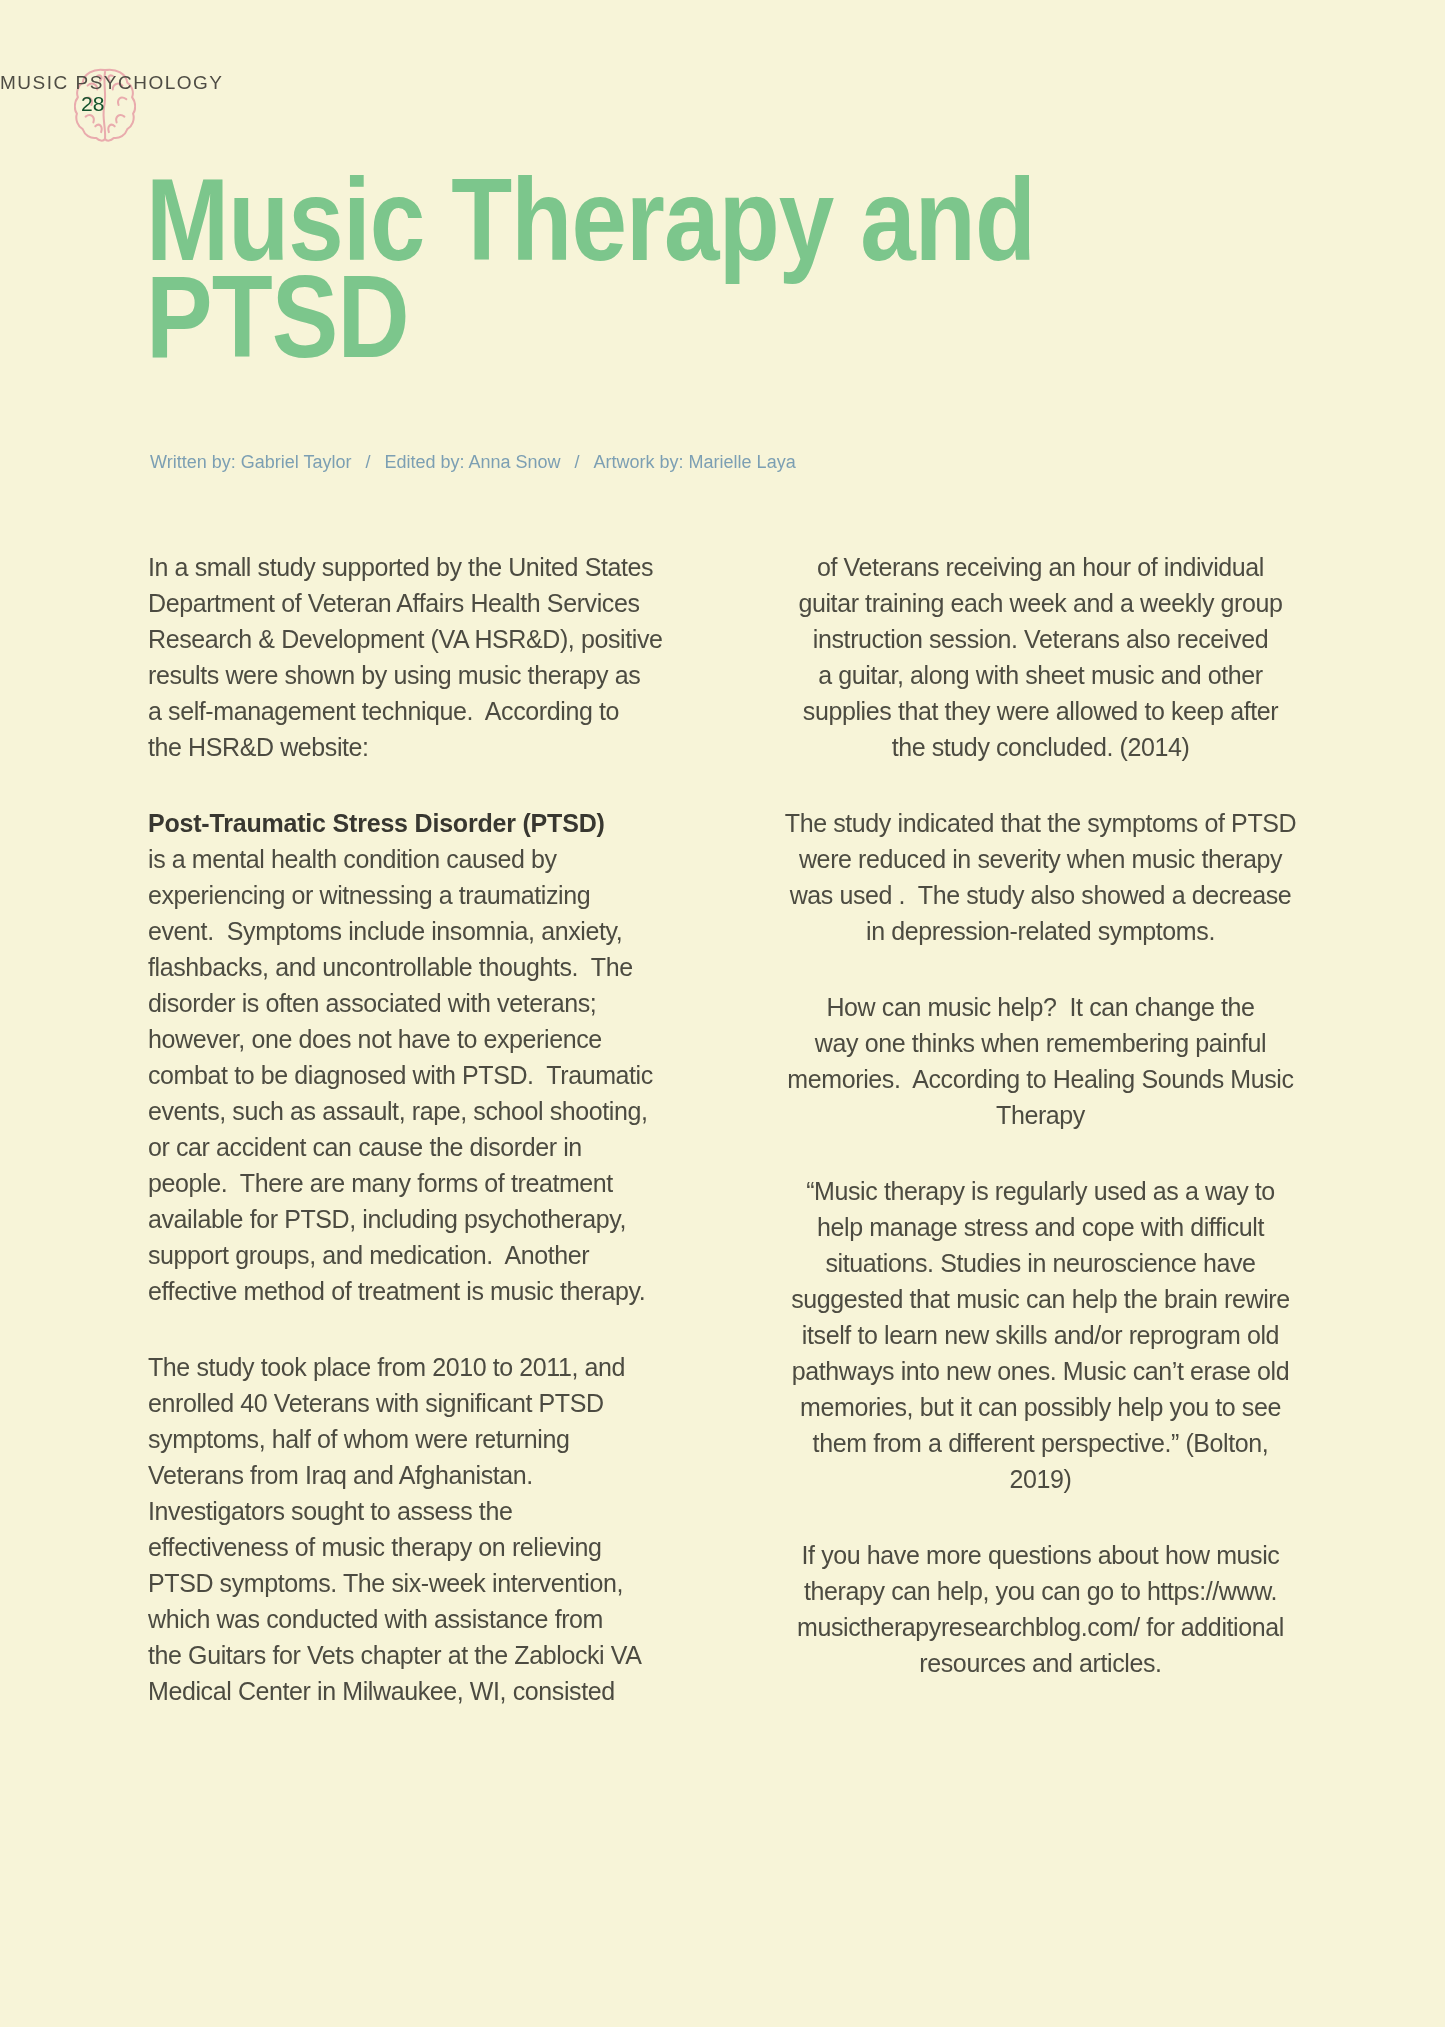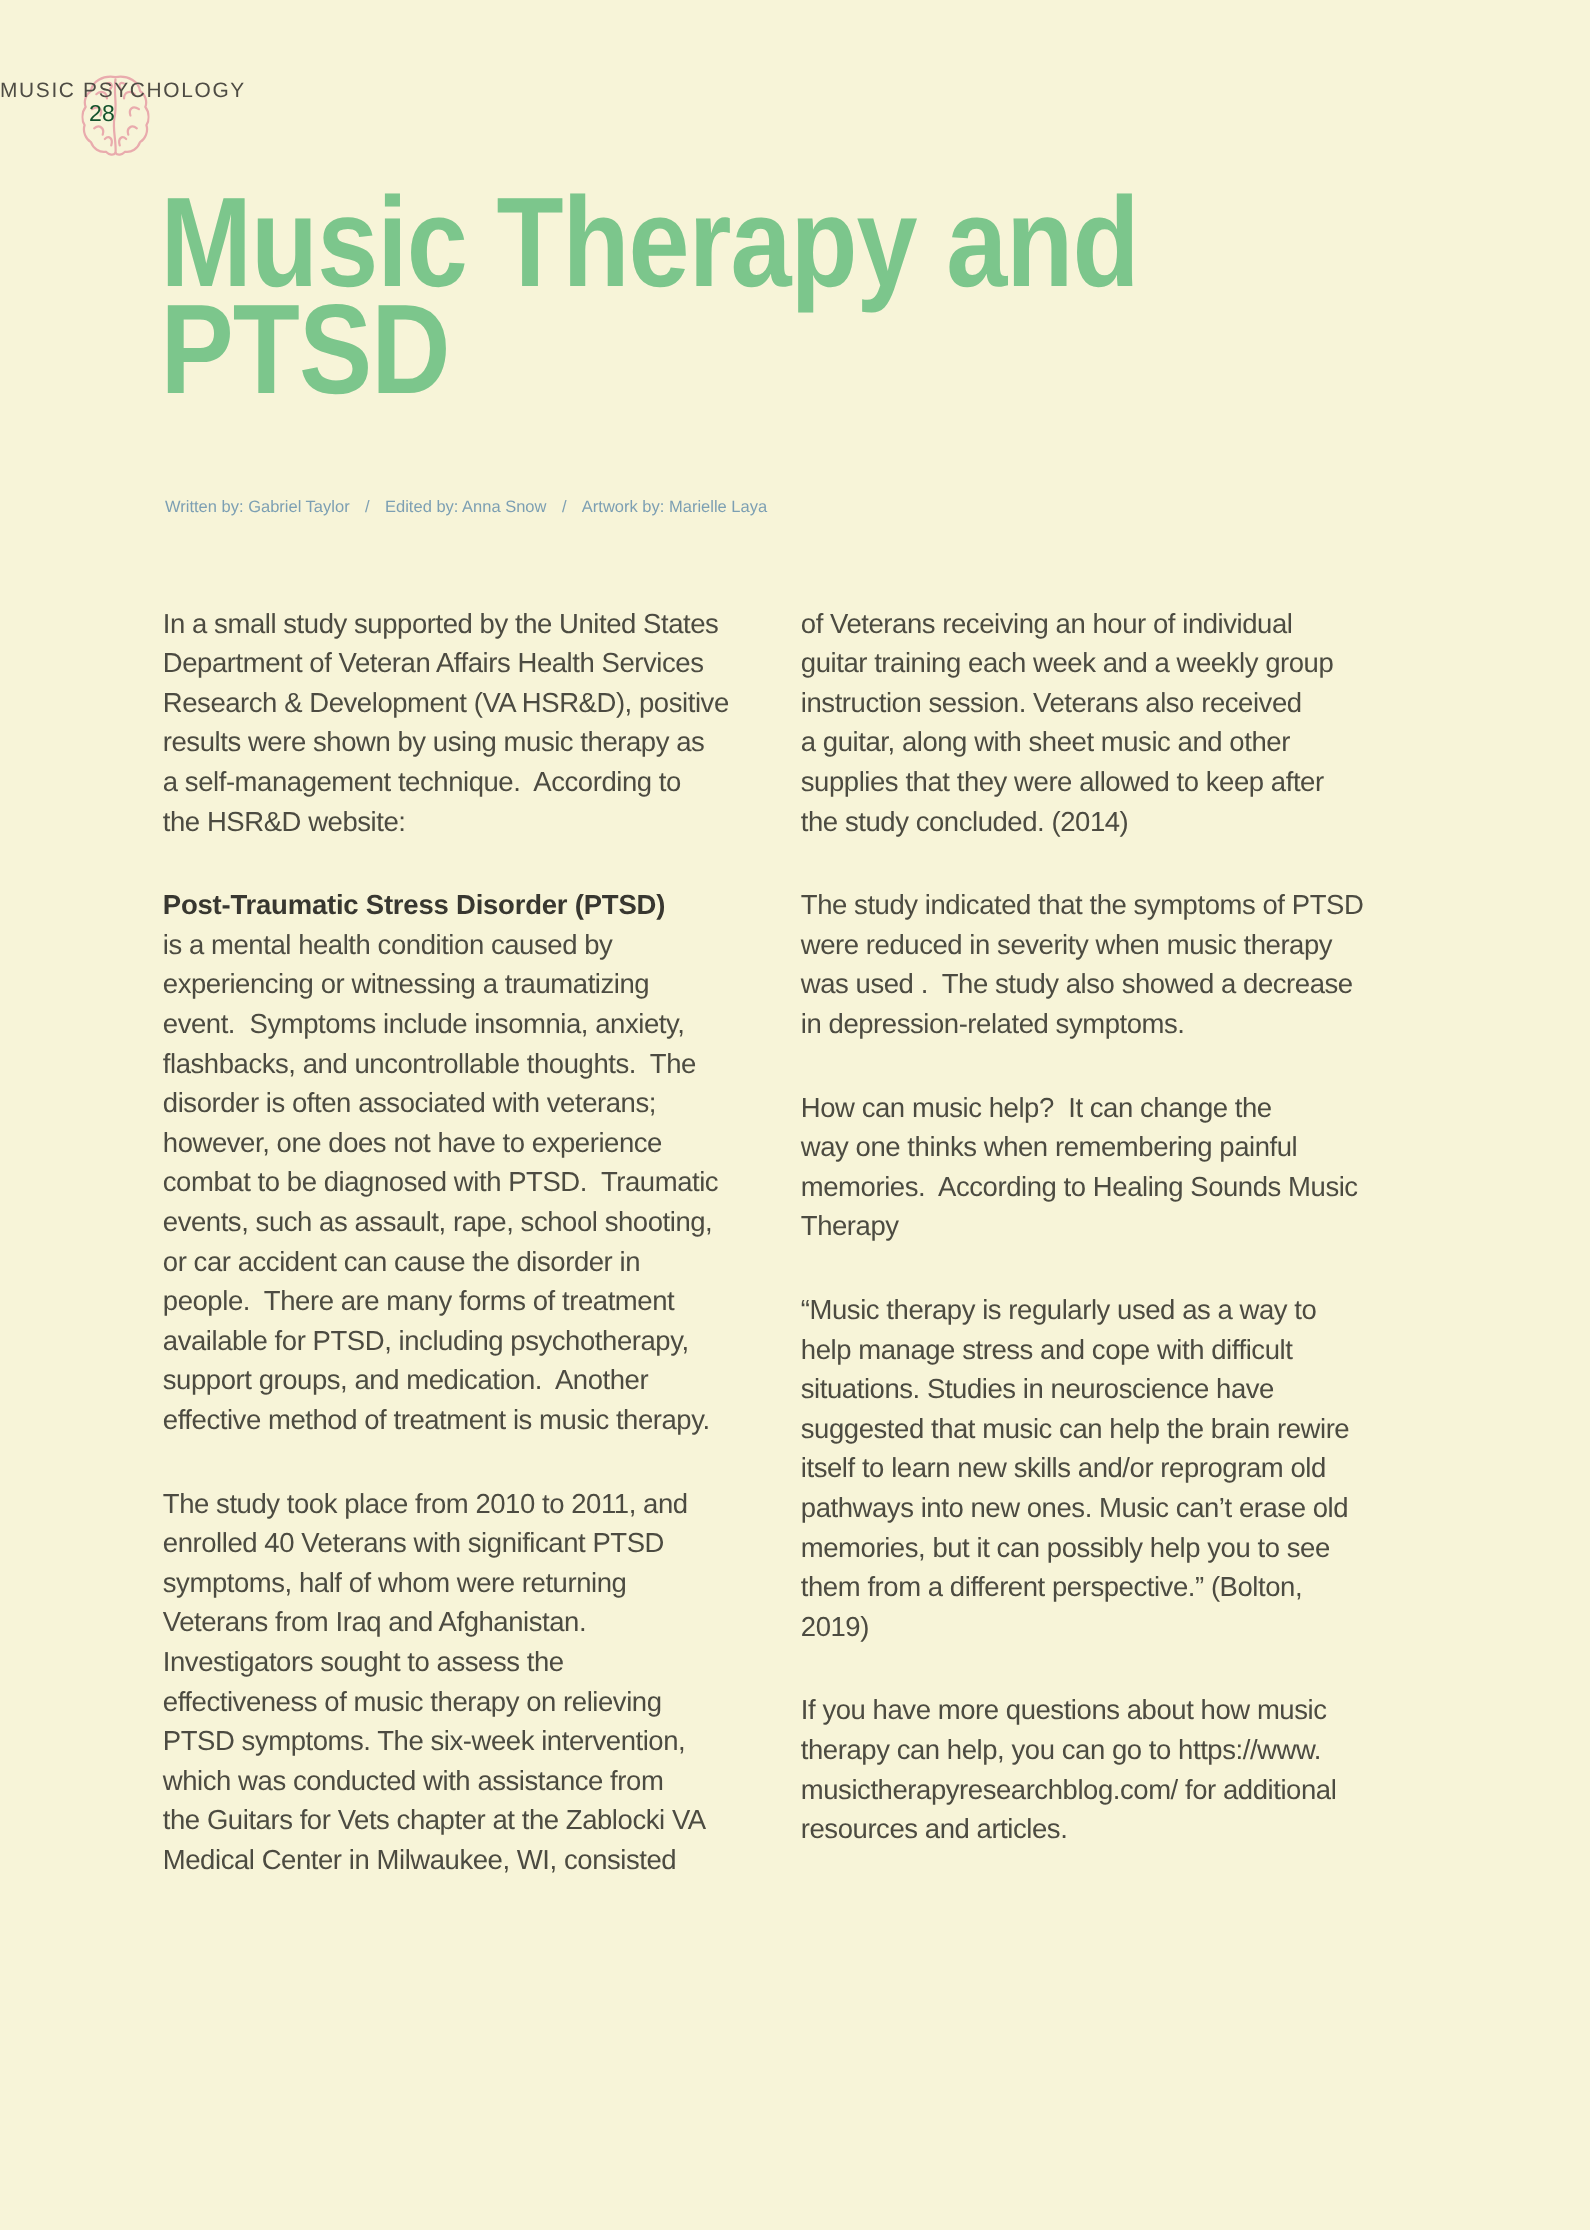--- a/index.html
+++ b/index.html
@@ -56,38 +56,38 @@
     letter-spacing: -1px;
     color: #7CC68C;
     white-space: pre-line;
     transform: scaleX(0.86);
     transform-origin: left top;
   }
   .byline {
     position: absolute;
     left: 150px;
     top: 452px;
-    font-size: 15px;
+    font-size: 18px;
     color: #7C9FB3;
     display: flex;
     gap: 14px;
     white-space: pre;
   }
   .byline .slash { color: #7C9FB3; }
   .column {
     position: absolute;
     top: 549px;
     width: 585px;
     font-size: 25px;
     line-height: 36px;
     letter-spacing: -0.4px;
     color: #4C4B41;
   }
   .column-left  { left: 148px; }
-  .column-right { left: 728px; }
+  .column-right { left: 748px; text-align: center; }
   .column p {
     margin: 0 0 40px 0;
     white-space: pre-wrap;
   }
   .lead-heading {
     display: block;
     font-weight: 700;
     color: #383730;
     letter-spacing: -0.2px;
   }

